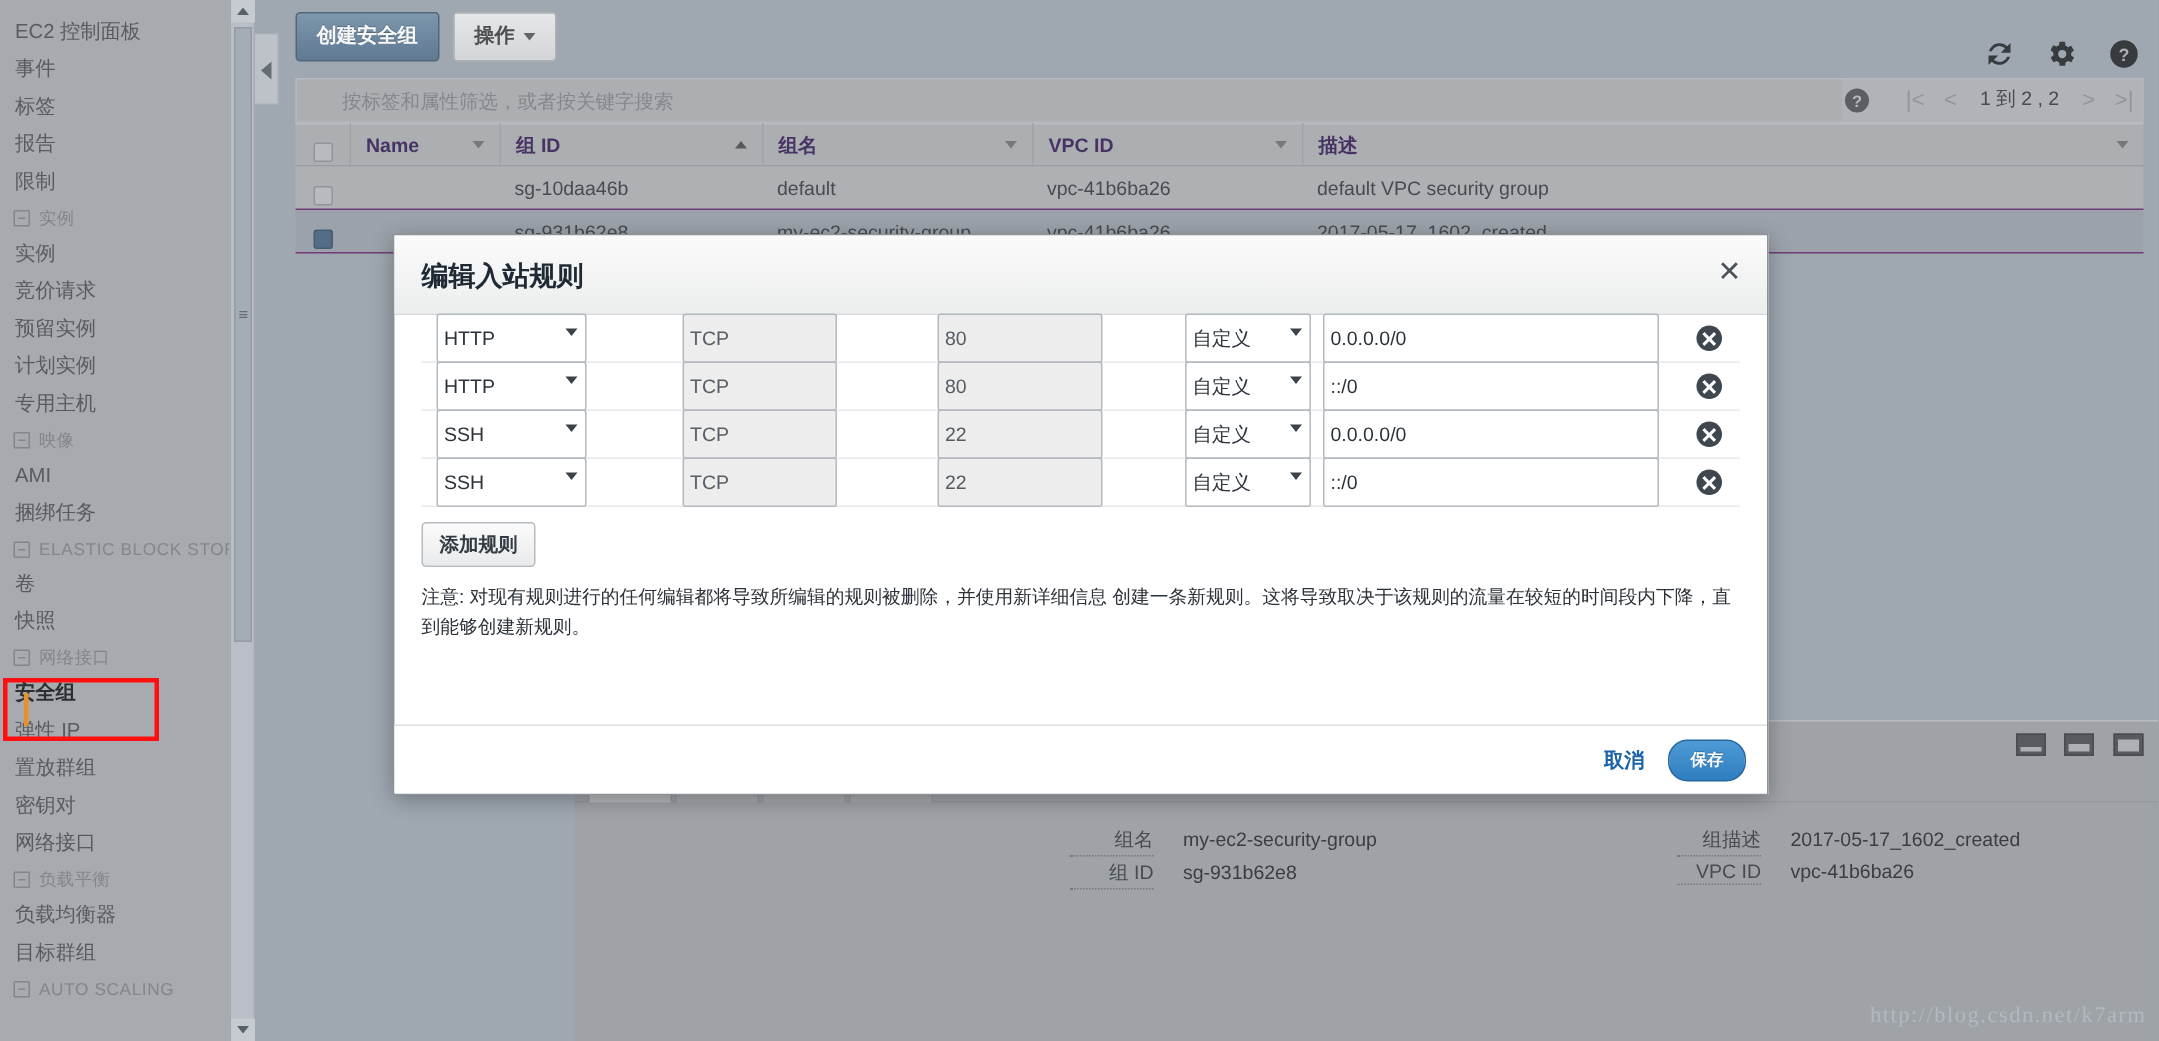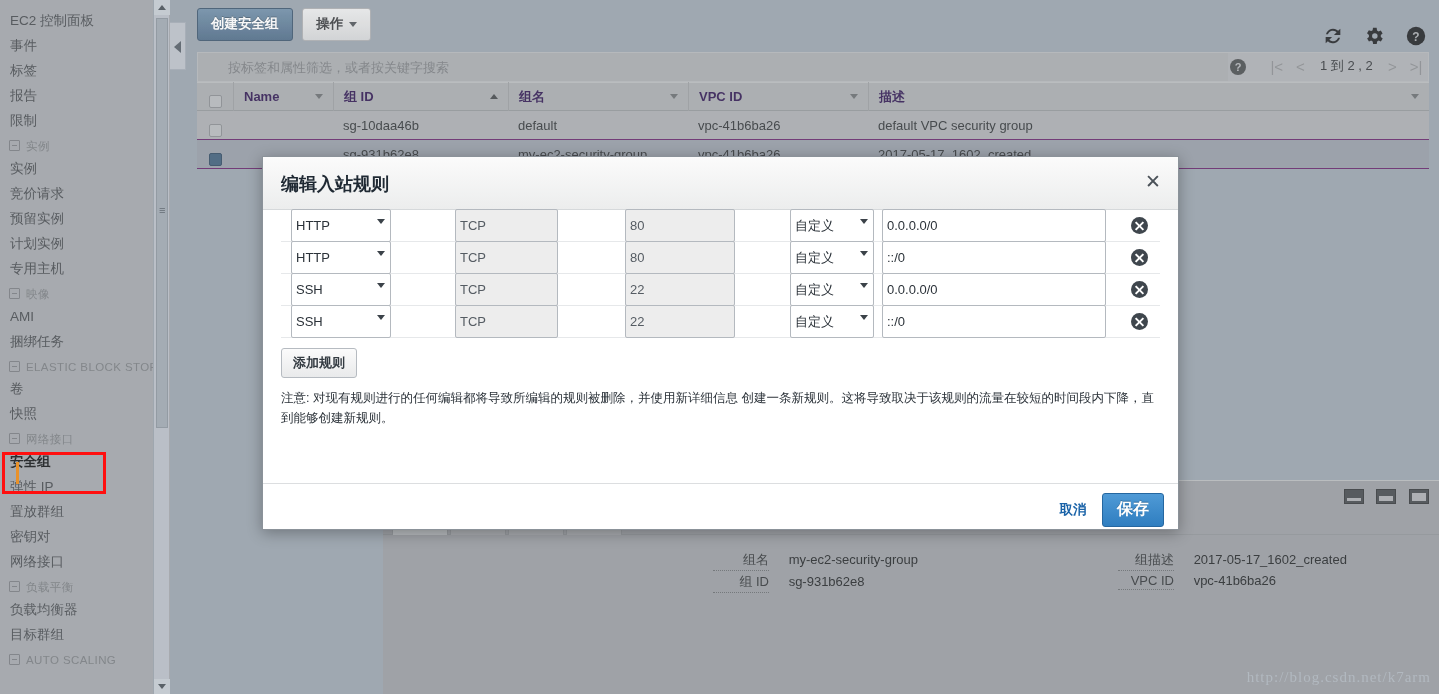--- a/index.html
+++ b/index.html
@@ -298,23 +298,23 @@
   #modal-foot {
     position: absolute; left: 0; right: 0; bottom: 0; height: 46px;
     border-top: 1px solid #dcdee0; background: #fff; text-align: right;
     padding: 9px 14px 0 0;
   }
   #cancel-link {
     display: inline-block; font-size: 13.5px; font-weight: bold; color: #1a63a8;
     cursor: pointer; margin-right: 12px; vertical-align: middle;
   }
   #save-btn {
-    display: inline-block; padding: 5px 14px 6px; border-radius: 3px;
+    display: inline-block; padding: 5px 14px 6px; border-radius: 13px;
     background: linear-gradient(#4f9ad6, #2f7ec0); border: 1px solid #2567a0;
-    color: #fff; font-weight: bold; font-size: 16px; cursor: pointer;
+    color: #fff; font-weight: bold; font-size: 11px; cursor: pointer;
     text-shadow: 0 -1px 0 rgba(0,0,0,.25); vertical-align: middle;
   }
   #watermark {
     position: absolute; right: 8px; bottom: 8px; font-size: 15px;
     font-family: "Liberation Serif", serif; color: #b2b9c0; z-index: 60;
     letter-spacing: 1px; pointer-events: none;
   }
 </style>
 </head>
 <body>

